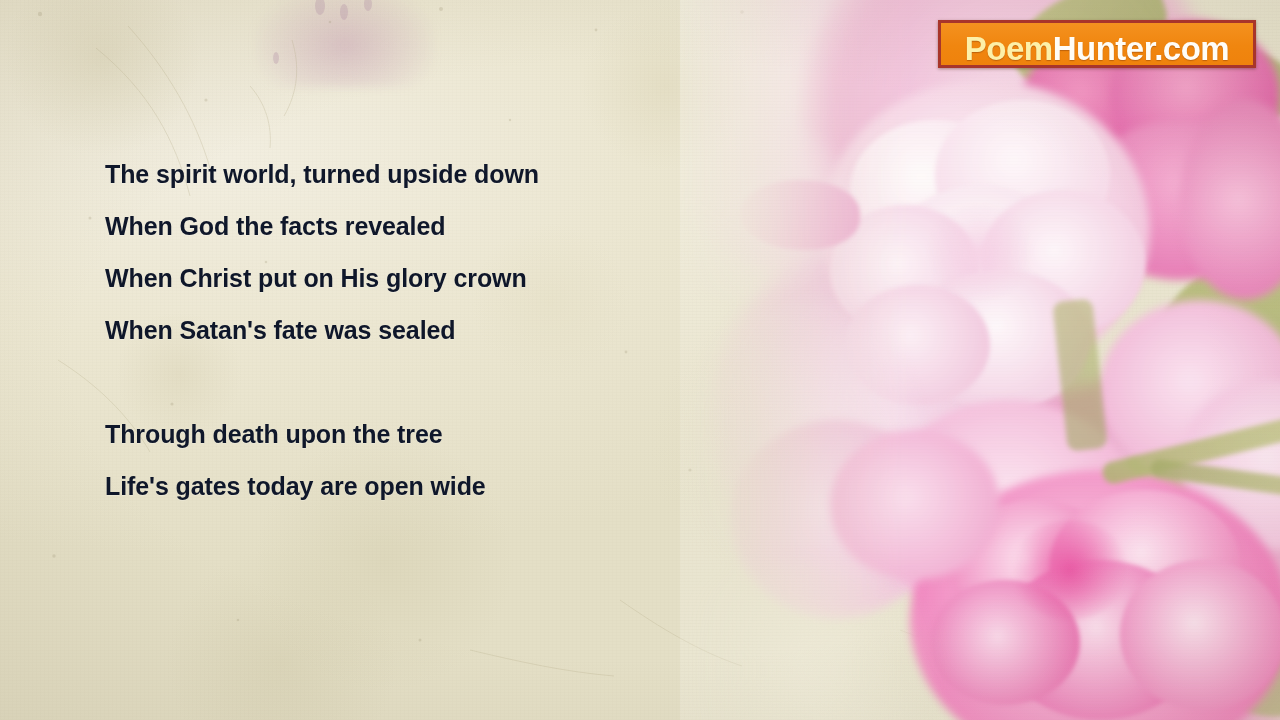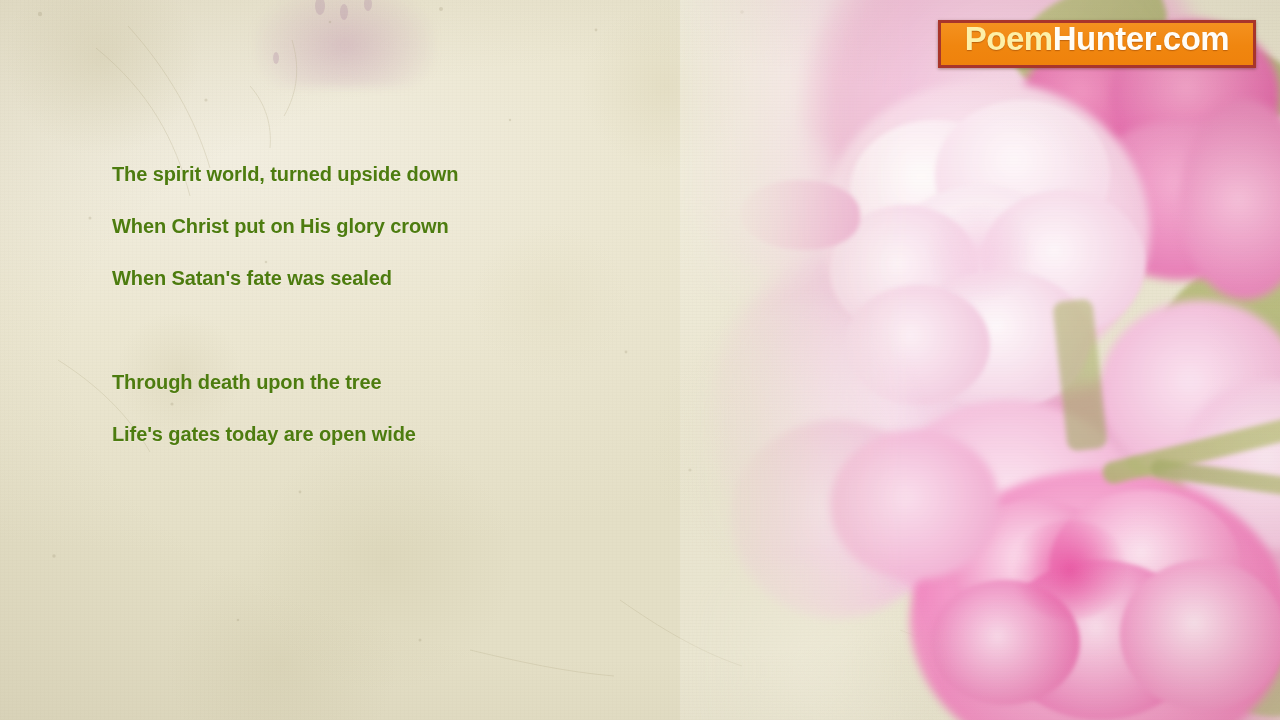--- a/index.html
+++ b/index.html
@@ -108,43 +108,42 @@
   }
 
   
   .poem {
     position: absolute;
     left: 105px;
     top: 148px;
     width: 640px;
   }
   .poem-line {
-    font-size: 20px;
+    font-size: 25px;
     font-weight: bold;
     line-height: 52px;
-    color: #4d7c0f;
+    color: #0f172a;
     letter-spacing: -0.1px;
     white-space: pre;
     text-shadow: 0 1px 0 rgba(255,255,255,.22);
-    margin-left: 7px;
   }
   .stanza-gap { height: 52px; }
 
   
   .logo {
     position: absolute;
     left: 938px;
     top: 20px;
     width: 318px;
     height: 48px;
     box-sizing: border-box;
     background: linear-gradient(180deg, #f4911f 0%, #f0860f 55%, #ef820c 100%);
     border: 3px solid #a8352b;
     display: flex;
-    align-items: flex-start;
+    align-items: flex-end;
     justify-content: center;
     box-shadow: 0 1px 3px rgba(80,40,20,.45);
   }
   .logo-text {
     font-size: 33px;
     font-weight: bold;
     letter-spacing: -0.5px;
     line-height: 1;
     white-space: nowrap;
     margin-top: -1px;
@@ -258,20 +257,21 @@
       <div class="petal vsoft" style="left:-30px; top:560px; width:300px; height:220px; background:radial-gradient(circle at 50% 50%, rgba(236,231,210,.88), rgba(236,231,210,0) 76%);"></div>
     </div>
     <div class="photo-tint"></div>
     <div class="photo-grain"></div>
   </div>
 
   <div class="vignette"></div>
 
   <div class="poem">
     <div class="poem-line">The spirit world, turned upside down</div>
+    <div class="poem-line">When God the facts revealed</div>
     <div class="poem-line">When Christ put on His glory crown</div>
     <div class="poem-line">When Satan's fate was sealed</div>
     <div class="stanza-gap"></div>
     <div class="poem-line">Through death upon the tree</div>
     <div class="poem-line">Life's gates today are open wide</div>
   </div>
 
   <div class="logo">
     <span class="logo-text"><span class="logo-poem">Poem</span><span class="logo-hunter">Hunter.com</span></span>
   </div>

